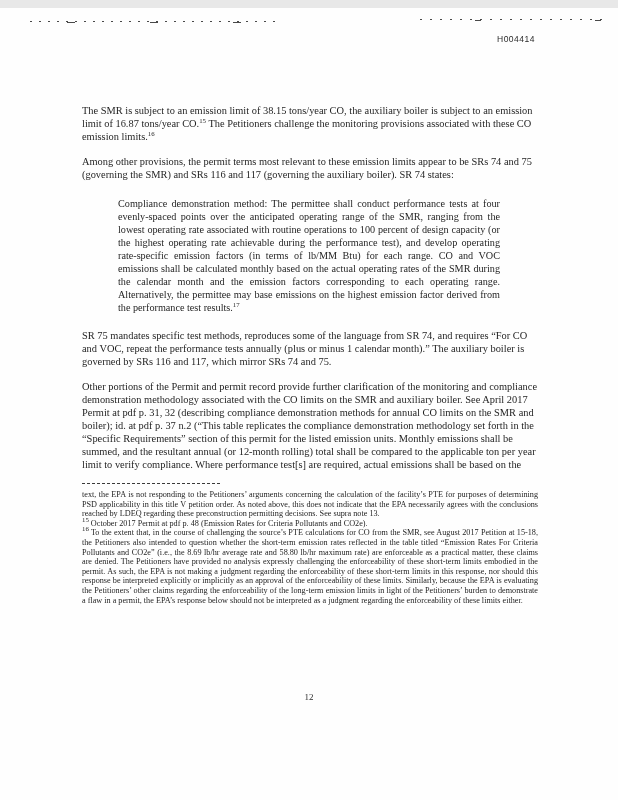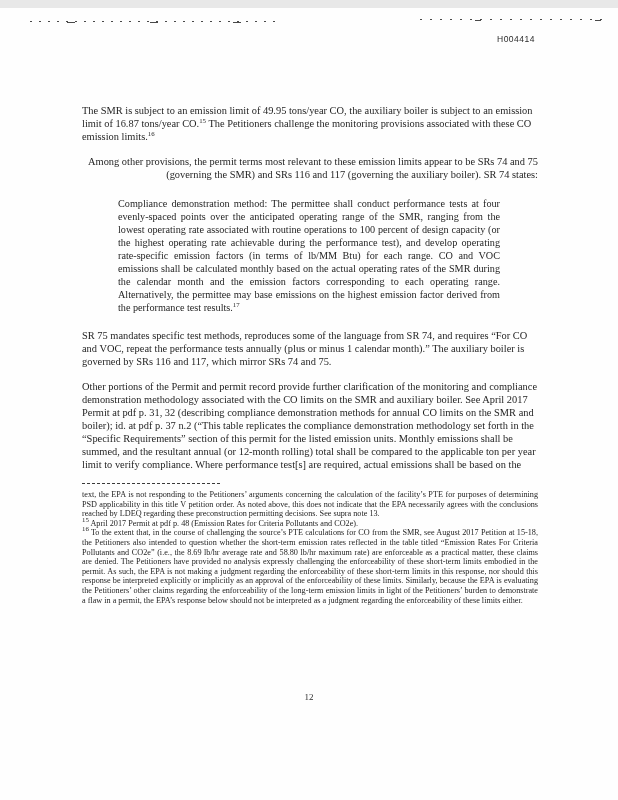--- a/index.html
+++ b/index.html
@@ -30,21 +30,21 @@
     position:absolute;top:26px;left:497px;
     font-family:"Liberation Sans", sans-serif;
     font-size:8.5px;letter-spacing:.5px;color:#2b2b2b;
   }
   .content{
     position:absolute;top:96px;left:82px;width:456px;
     font-size:10.4px;line-height:13px;
     text-align:left;
   }
   .content p{margin:0 0 12px 0;}
-  .para2{margin-bottom:16px !important;text-align:right;}
+  .para2{margin-bottom:16px !important;}
   blockquote.sr74{
     margin:0 38px 15px 36px;
     text-align:justify;
     font-size:10.2px;line-height:13px;
   }
   sup.fnref{
     font-size:6.8px;line-height:0;vertical-align:super;letter-spacing:0;
   }
   .fn-separator{
     width:138px;height:0;
@@ -66,35 +66,35 @@
 
 <div class="page">
 
   <div class="artifact artifact-left"></div>
   <div class="artifact artifact-right"></div>
 
   <div class="bates scan-blur">H004414</div>
 
   <div class="content scan-blur">
 
-    <p><span>The SMR is subject to an emission limit of 49.95 tons/year CO, the auxiliary boiler is subject to an emission limit of 16.87 tons/year CO.</span><sup class="fnref">15</sup><span> The Petitioners challenge the monitoring provisions associated with these CO emission limits.</span><sup class="fnref">16</sup></p>
+    <p><span>The SMR is subject to an emission limit of 38.15 tons/year CO, the auxiliary boiler is subject to an emission limit of 16.87 tons/year CO.</span><sup class="fnref">15</sup><span> The Petitioners challenge the monitoring provisions associated with these CO emission limits.</span><sup class="fnref">16</sup></p>
 
     <p class="para2">Among other provisions, the permit terms most relevant to these emission limits appear to be SRs 74 and 75 (governing the SMR) and SRs 116 and 117 (governing the auxiliary boiler). SR 74 states:</p>
 
     <blockquote class="sr74"><span>Compliance demonstration method: The permittee shall conduct performance tests at four evenly-spaced points over the anticipated operating range of the SMR, ranging from the lowest operating rate associated with routine operations to 100 percent of design capacity (or the highest operating rate achievable during the performance test), and develop operating rate-specific emission factors (in terms of lb/MM Btu) for each range. CO and VOC emissions shall be calculated monthly based on the actual operating rates of the SMR during the calendar month and the emission factors corresponding to each operating range. Alternatively, the permittee may base emissions on the highest emission factor derived from the performance test results.</span><sup class="fnref">17</sup></blockquote>
 
     <p>SR 75 mandates specific test methods, reproduces some of the language from SR 74, and requires “For CO and VOC, repeat the performance tests annually (plus or minus 1 calendar month).” The auxiliary boiler is governed by SRs 116 and 117, which mirror SRs 74 and 75.</p>
 
     <p>Other portions of the Permit and permit record provide further clarification of the monitoring and compliance demonstration methodology associated with the CO limits on the SMR and auxiliary boiler. See April 2017 Permit at pdf p. 31, 32 (describing compliance demonstration methods for annual CO limits on the SMR and boiler); id. at pdf p. 37 n.2 (“This table replicates the compliance demonstration methodology set forth in the “Specific Requirements” section of this permit for the listed emission units. Monthly emissions shall be summed, and the resultant annual (or 12-month rolling) total shall be compared to the applicable ton per year limit to verify compliance. Where performance test[s] are required, actual emissions shall be based on the</p>
 
     <div class="fn-separator"></div>
 
     <div class="footnotes">
       <p>text, the EPA is not responding to the Petitioners’ arguments concerning the calculation of the facility’s PTE for purposes of determining PSD applicability in this title V petition order. As noted above, this does not indicate that the EPA necessarily agrees with the conclusions reached by LDEQ regarding these preconstruction permitting decisions. See supra note 13.</p>
-      <p><sup class="fnref">15</sup><span> April 2017 Permit at pdf p. 48 (Emission Rates for Criteria Pollutants and CO2e).</span></p>
+      <p><sup class="fnref">15</sup><span> October 2017 Permit at pdf p. 48 (Emission Rates for Criteria Pollutants and CO2e).</span></p>
       <p><sup class="fnref">16</sup><span> To the extent that, in the course of challenging the source’s PTE calculations for CO from the SMR, see August 2017 Petition at 15-18, the Petitioners also intended to question whether the short-term emission rates reflected in the table titled “Emission Rates For Criteria Pollutants and CO2e” (i.e., the 8.69 lb/hr average rate and 58.80 lb/hr maximum rate) are enforceable as a practical matter, these claims are denied. The Petitioners have provided no analysis expressly challenging the enforceability of these short-term limits embodied in the permit. As such, the EPA is not making a judgment regarding the enforceability of these short-term limits in this response, nor should this response be interpreted explicitly or implicitly as an approval of the enforceability of these limits. Similarly, because the EPA is evaluating the Petitioners’ other claims regarding the enforceability of the long-term emission limits in light of the Petitioners’ burden to demonstrate a flaw in a permit, the EPA’s response below should not be interpreted as a judgment regarding the enforceability of these limits either.</span></p>
     </div>
 
   </div>
 
   <div class="page-number scan-blur">12</div>
 
 </div>
 
 </body></html>

